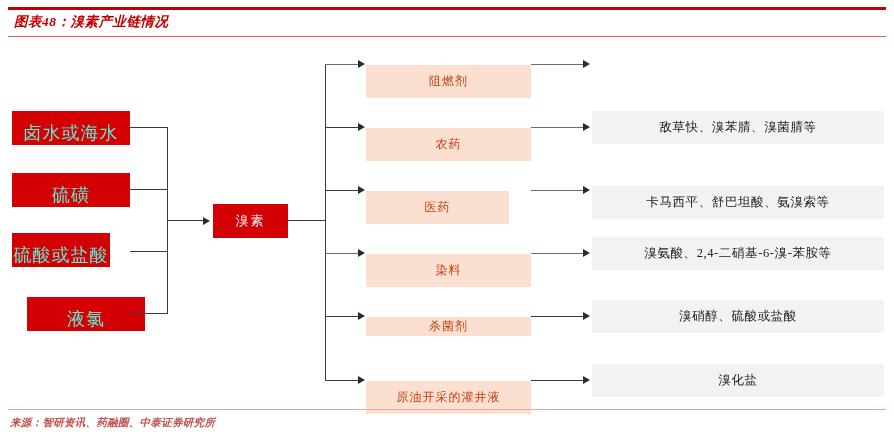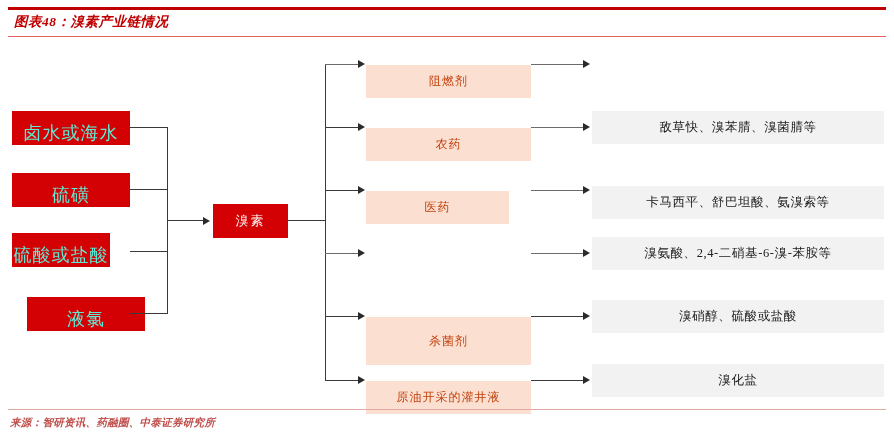--- a/index.html
+++ b/index.html
@@ -183,21 +183,24 @@
 
   <div class="box box-pink" style="left:366px; top:48px; width:165px; height:33px;">
     <span>阻燃剂</span>
   </div>
   <div class="box box-pink" style="left:366px; top:111px; width:165px; height:33px;">
     <span>农药</span>
   </div>
   <div class="box box-pink" style="left:366px; top:174px; width:143px; height:33px;">
     <span>医药</span>
   </div>
-  <div class="box box-pink" style="left:366px; top:300px; width:165px; height:48px;">
+  <div class="box box-pink" style="left:366px; top:237px; width:165px; height:33px;">
+    <span>染料</span>
+  </div>
+  <div class="box box-pink" style="left:366px; top:300px; width:165px; height:19px;">
     <span>杀菌剂</span>
   </div>
   <div class="box box-pink" style="left:366px; top:364px; width:165px; height:33px;">
     <span>原油开采的灌井液</span>
   </div>
 
   <div class="ln ln-h ln-thin" style="left:531px; top:64px;  width:54px;"></div>
   <div class="arrow" style="left:583px; top:60px;"></div>
 
   <div class="ln ln-h ln-thin" style="left:531px; top:127px; width:54px;"></div>

